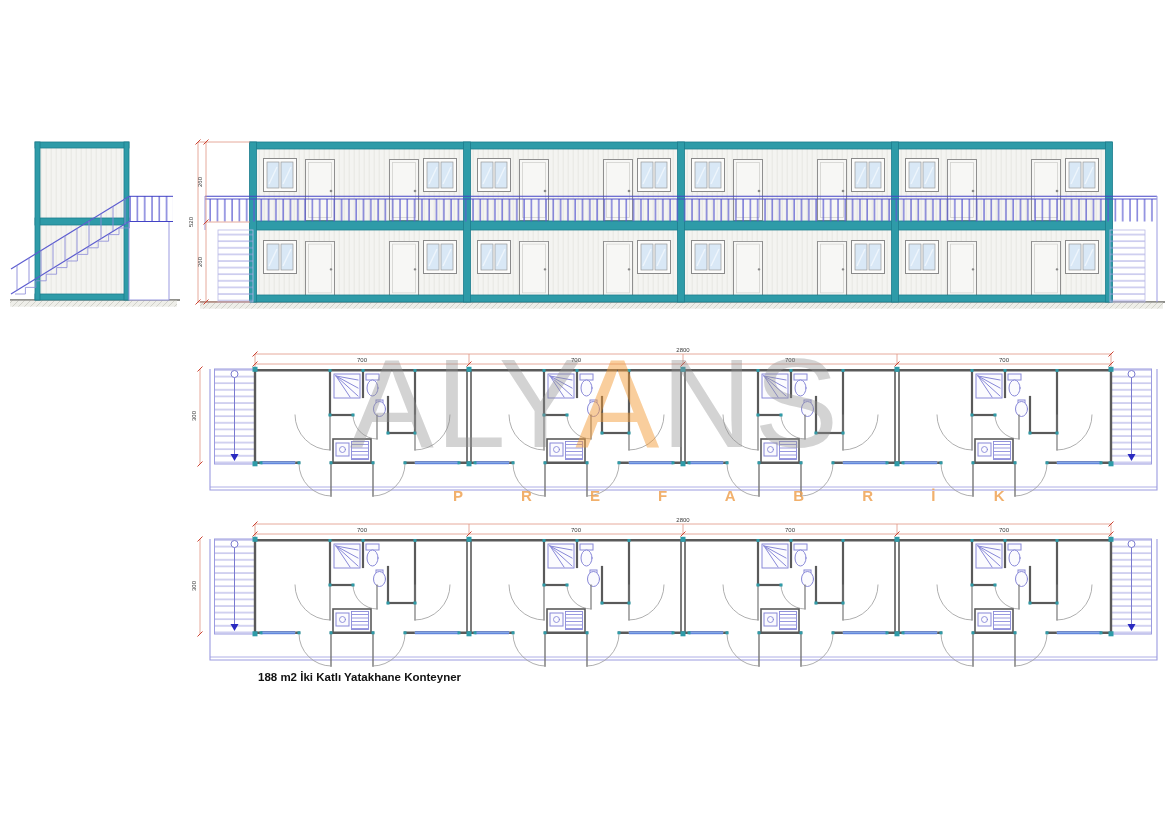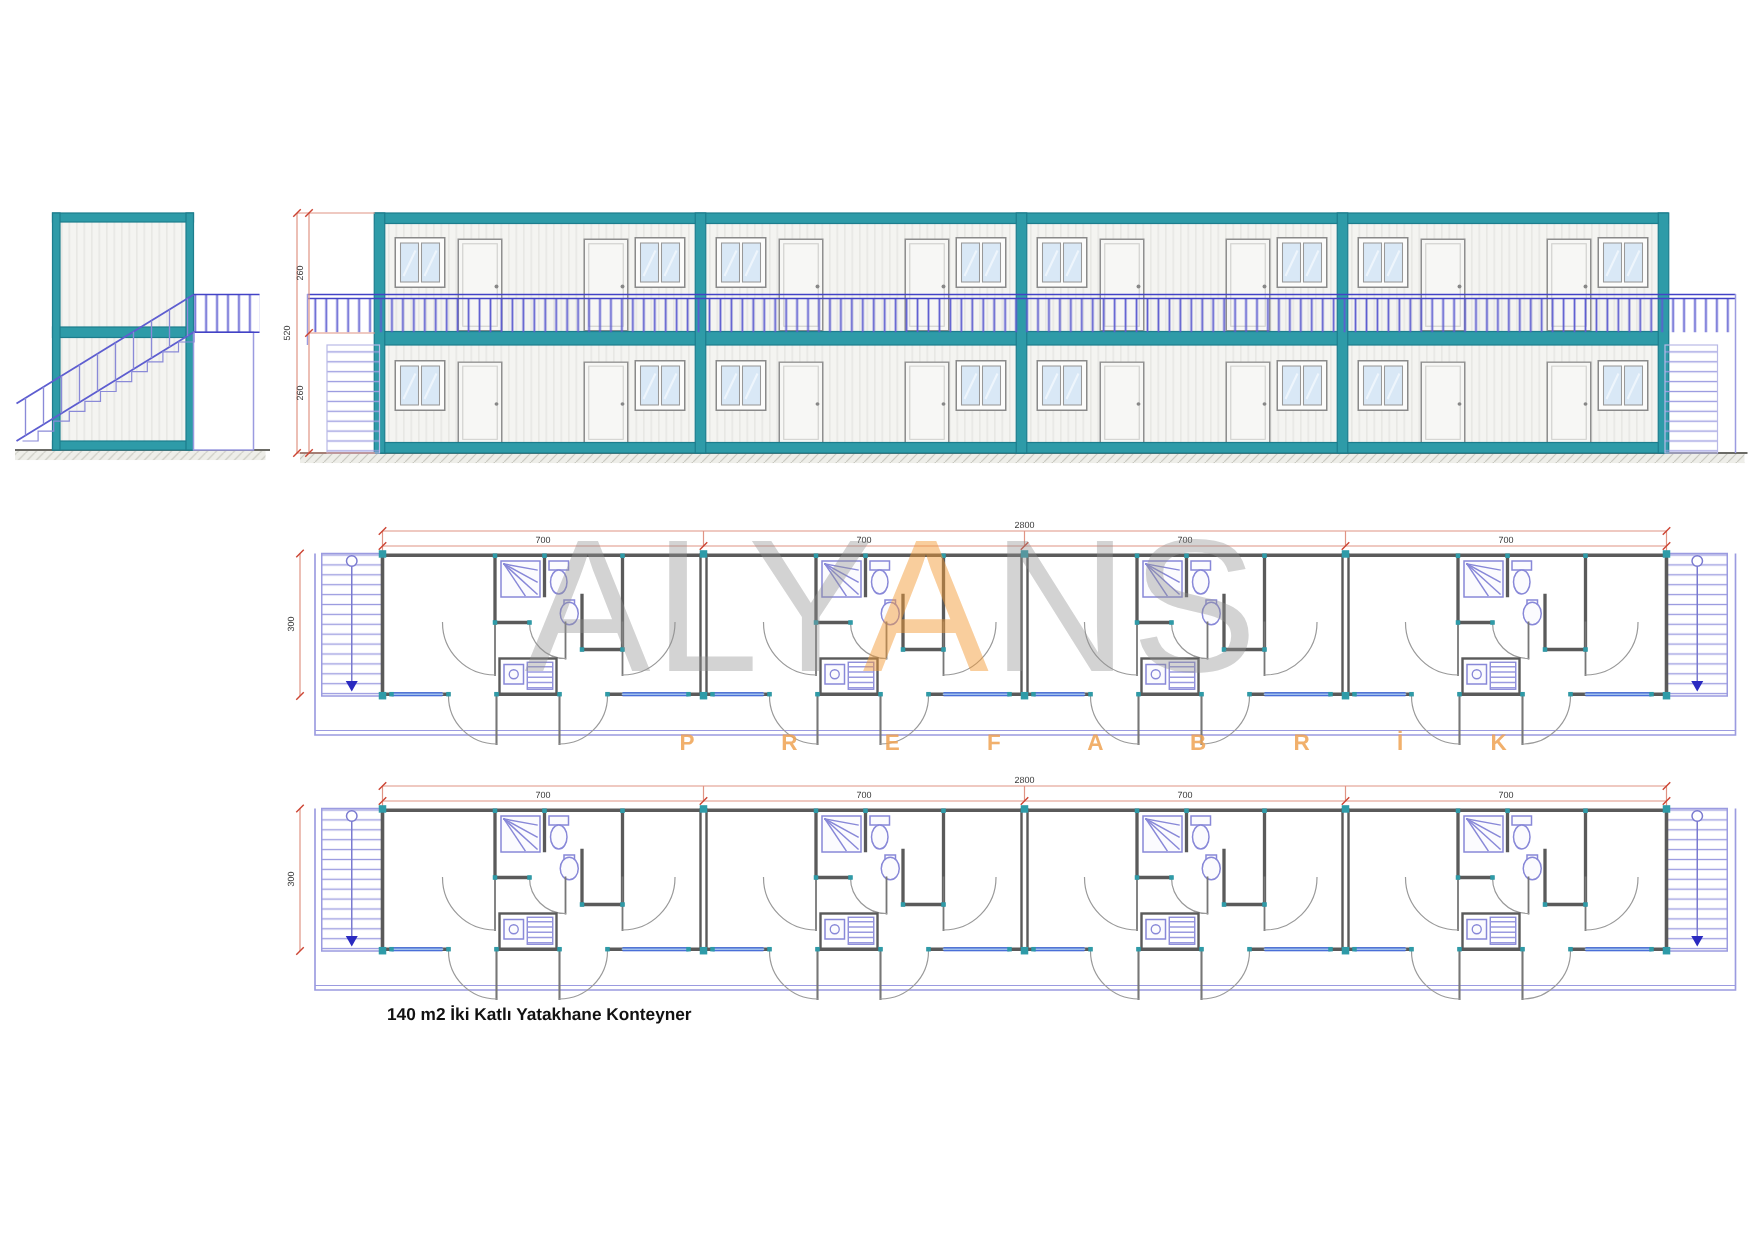--- a/index.html
+++ b/index.html
@@ -346,13 +346,13 @@
 
 <svg class="abs" style="left:180px;top:515px" width="1000" height="165" viewBox="0 0 1000 165">
   <use href="#plan-full" x="0" y="0" width="1000" height="165"></use>
 </svg>
 
 <div class="abs watermark">
   <div class="wm-word"><span>ALY</span><span class="wm-accent">A</span><span>NS</span></div>
   <div class="wm-sub">P R E F A B R İ K</div>
 </div>
 
-<div class="abs caption">140 m2 İki Katlı Yatakhane Konteyner</div>
+<div class="abs caption">188 m2 İki Katlı Yatakhane Konteyner</div>
 
 </body></html>

